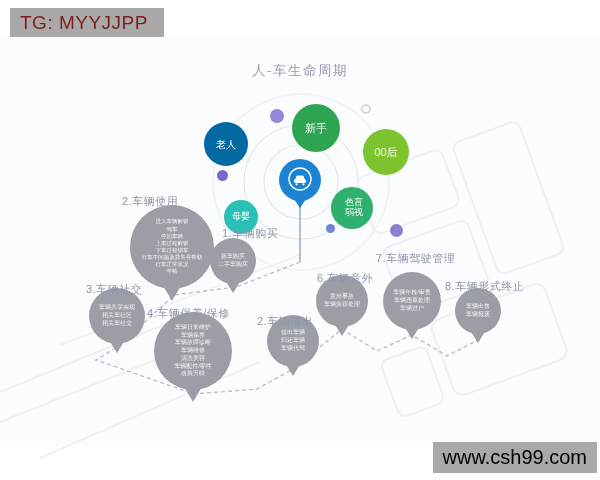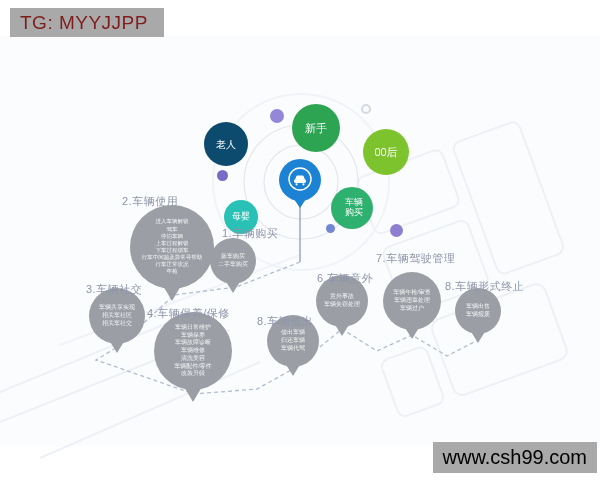--- a/index.html
+++ b/index.html
@@ -10,21 +10,21 @@
   .wm-top{position:absolute;left:10px;top:8px;z-index:9;background:#a9a9a9;color:#7f1d1d;
           font-size:19px;line-height:29px;padding:0 16px 0 10px;letter-spacing:.5px;}
   .wm-bottom{position:absolute;right:3px;bottom:7px;z-index:9;background:#a9a9a9;color:#000000;
           font-size:20px;line-height:31px;padding:0 10px;}
 
   .title{position:absolute;left:0;top:62px;width:600px;text-align:center;z-index:3;
          color:#959cb0;font-size:13.5px;letter-spacing:1.5px;}
 
   .bubble{position:absolute;border-radius:50%;display:flex;align-items:center;justify-content:center;
           color:#ffffff;text-align:right;z-index:4;line-height:1.1;}
-  .b-elder{left:204px;top:122px;width:44px;height:44px;background:#0c4a6e;font-size:10px;}
+  .b-elder{left:204px;top:122px;width:44px;height:44px;background:#0369a1;font-size:10px;}
   .b-novice{left:292px;top:104px;width:48px;height:48px;background:#2da452;font-size:11px;}
   .b-post00{left:363px;top:129px;width:46px;height:46px;background:#7cc32d;font-size:11px;}
   .b-mother{left:224px;top:200px;width:34px;height:34px;background:#29c1b5;font-size:9px;}
   .b-vision{left:331px;top:187px;width:42px;height:42px;background:#2eb06e;font-size:9px;}
   .b-vision span{display:block;width:22px;}
 
   .dot{position:absolute;border-radius:50%;z-index:3;}
   .dot-a{left:270px;top:109px;width:14px;height:14px;background:#9486d8;}
   .dot-b{left:217px;top:170px;width:11px;height:11px;background:#7a6ac6;}
   .dot-c{left:390px;top:224px;width:13px;height:13px;background:#8d7ed1;}
@@ -87,35 +87,36 @@
       <circle cx="301" cy="182" r="57"></circle>
       <circle cx="301" cy="182" r="37"></circle>
     </g>
     <line x1="300" y1="200" x2="300" y2="262" stroke="#8494a8" stroke-width="1.2"></line>
     <path d="M300,262 L236,287 L174,295 L119,346 L96,360 L194,394 L257,389 L293,369 L342,329 L377,351 L412,335 L447,356 L478,340" fill="none" stroke="#b0becf" stroke-width="1.3" stroke-dasharray="4 3"></path>
   </svg>
 
   <div class="wm-top">TG: MYYJJPP</div>
   <div class="wm-bottom">www.csh99.com</div>
 
+  <div class="title">人-车生命周期</div>
 
   <div class="bubble b-elder">
     <span>老人</span>
   </div>
   <div class="bubble b-novice">
     <span>新手</span>
   </div>
   <div class="bubble b-post00">
     <span>00后</span>
   </div>
   <div class="bubble b-mother">
     <span>母婴</span>
   </div>
   <div class="bubble b-vision">
-    <span>车辆购买</span>
+    <span>色盲弱视</span>
   </div>
 
   <div class="dot dot-a"></div>
   <div class="dot dot-b"></div>
   <div class="dot dot-c"></div>
   <div class="dot dot-d"></div>
   <div class="dot dot-ring"></div>
 
   <div class="center-pin">
     <svg width="30" height="30" viewBox="0 0 30 30">
@@ -124,21 +125,21 @@
       <rect x="9" y="14.6" width="12" height="3.4" rx="1.4" fill="#ffffff"></rect>
       <circle cx="11.6" cy="19.3" r="1.1" fill="#ffffff"></circle>
       <circle cx="18.4" cy="19.3" r="1.1" fill="#ffffff"></circle>
     </svg>
   </div>
 
   <div class="stage-label l1">1.车辆购买</div>
   <div class="stage-label l2">2.车辆使用</div>
   <div class="stage-label l3">3.车辆社交</div>
   <div class="stage-label l4">4.车辆保养/保修</div>
-  <div class="stage-label l5">8.车辆借出</div>
+  <div class="stage-label l5">2.车辆借出</div>
   <div class="stage-label l6">6.车辆意外</div>
   <div class="stage-label l7">7.车辆驾驶管理</div>
   <div class="stage-label l8">8.车辆形式终止</div>
 
   <div class="pin pin1">
     <span>新车购买</span>
     <span>二手车购买</span>
   </div>
 
   <div class="pin pin2 big">

